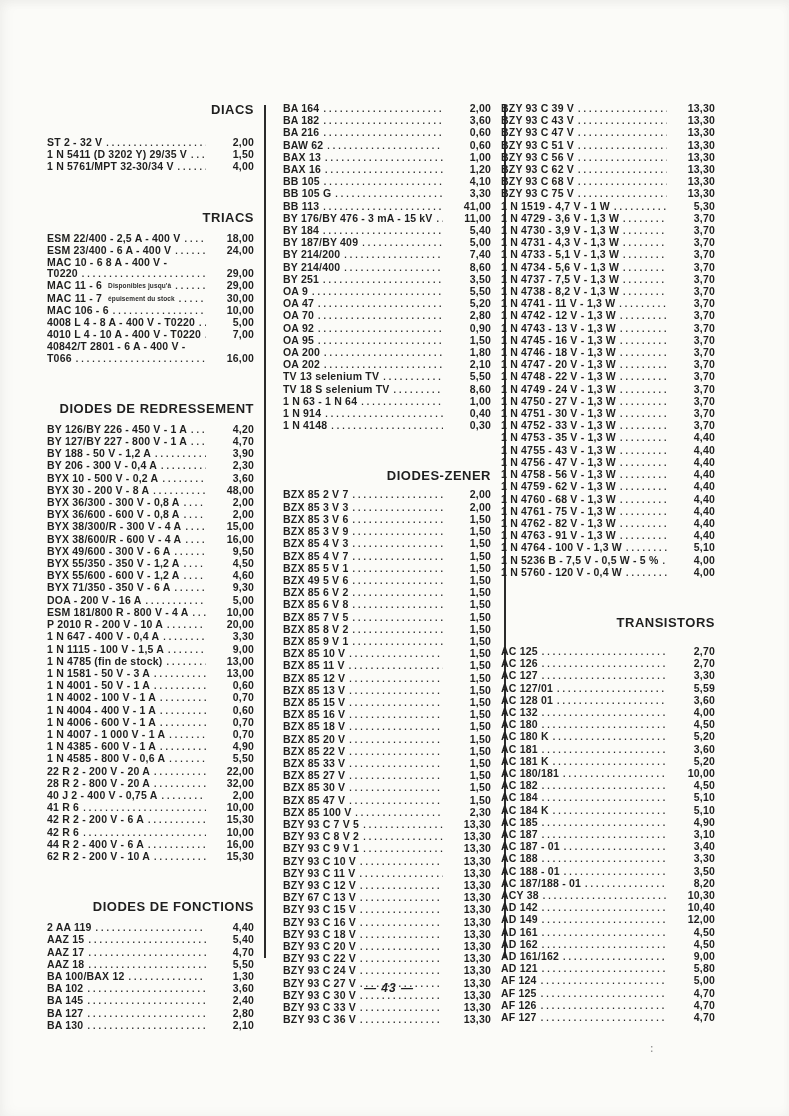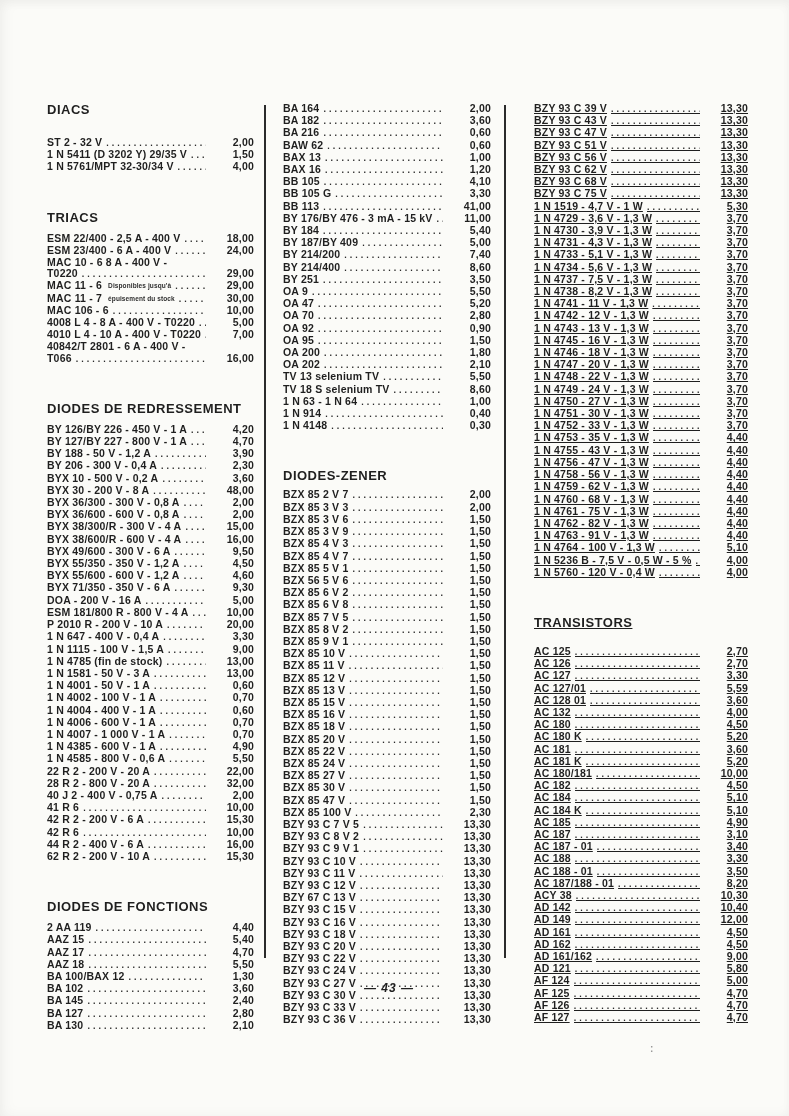--- a/index.html
+++ b/index.html
@@ -2,27 +2,27 @@
 <html><head>
 <meta charset="utf-8">
 <style>
   html,body{margin:0;padding:0;background:#e8e8e6;}
   .page{position:relative;width:789px;height:1116px;background:#fbfbf8;
         font-family:"Liberation Sans", sans-serif;color:#1f1f1f;overflow:hidden;
         box-shadow:inset 4px 0 14px rgba(0,0,0,.04), inset 0 4px 10px rgba(0,0,0,.03);}
   .col{position:absolute;top:103px;}
   .col-1{left:47px;width:207px;}
   .col-2{left:283px;width:208px;}
-  .col-3{left:534px;width:214px;text-decoration:underline;}
+  .col-3{left:501px;width:214px;}
   .vrule{position:absolute;top:105px;height:853px;width:2px;background:#2b2b2b;}
   .vrule-1{left:264px;}
   .vrule-2{left:504px;}
   .sec{margin-top:37px;}
   .sec:first-child{margin-top:0;}
-  .sec-title{margin:0 0 9px 0;font-size:13px;font-weight:bold;text-align:left;
+  .sec-title{margin:0 0 9px 0;font-size:13px;font-weight:bold;text-align:right;
              letter-spacing:.5px;line-height:13px;}
   .sec-diacs .sec-title{margin-bottom:21px;}
   .sec-zener .sec-title{margin-bottom:7px;}
   .sec-transistors{}
   .sec-transistors .sec-title{margin-bottom:17px;}
   .row{display:flex;align-items:baseline;line-height:11.2px;font-size:10.5px;
        font-weight:bold;letter-spacing:.2px;white-space:nowrap;}
   .row .name{flex:0 0 auto;}
   .row .note{flex:0 0 auto;font-size:6.5px;font-weight:bold;color:#2e2e2e;
              margin-left:6px;position:relative;top:-1px;letter-spacing:.1px;}
@@ -516,21 +516,21 @@
           <span class="name">BZX 85 4 V 7</span>
           <span class="dots">..........................................................................................</span>
           <span class="price">1,50</span>
         </div>
         <div class="row">
           <span class="name">BZX 85 5 V 1</span>
           <span class="dots">..........................................................................................</span>
           <span class="price">1,50</span>
         </div>
         <div class="row">
-          <span class="name">BZX 56 5 V 6</span>
+          <span class="name">BZX 49 5 V 6</span>
           <span class="dots">..........................................................................................</span>
           <span class="price">1,50</span>
         </div>
         <div class="row">
           <span class="name">BZX 85 6 V 2</span>
           <span class="dots">..........................................................................................</span>
           <span class="price">1,50</span>
         </div>
         <div class="row">
           <span class="name">BZX 85 6 V 8</span>
@@ -591,21 +591,21 @@
           <span class="name">BZX 85 20 V</span>
           <span class="dots">..........................................................................................</span>
           <span class="price">1,50</span>
         </div>
         <div class="row">
           <span class="name">BZX 85 22 V</span>
           <span class="dots">..........................................................................................</span>
           <span class="price">1,50</span>
         </div>
         <div class="row">
-          <span class="name">BZX 85 24 V</span>
+          <span class="name">BZX 85 33 V</span>
           <span class="dots">..........................................................................................</span>
           <span class="price">1,50</span>
         </div>
         <div class="row">
           <span class="name">BZX 85 27 V</span>
           <span class="dots">..........................................................................................</span>
           <span class="price">1,50</span>
         </div>
         <div class="row">
           <span class="name">BZX 85 30 V</span>

